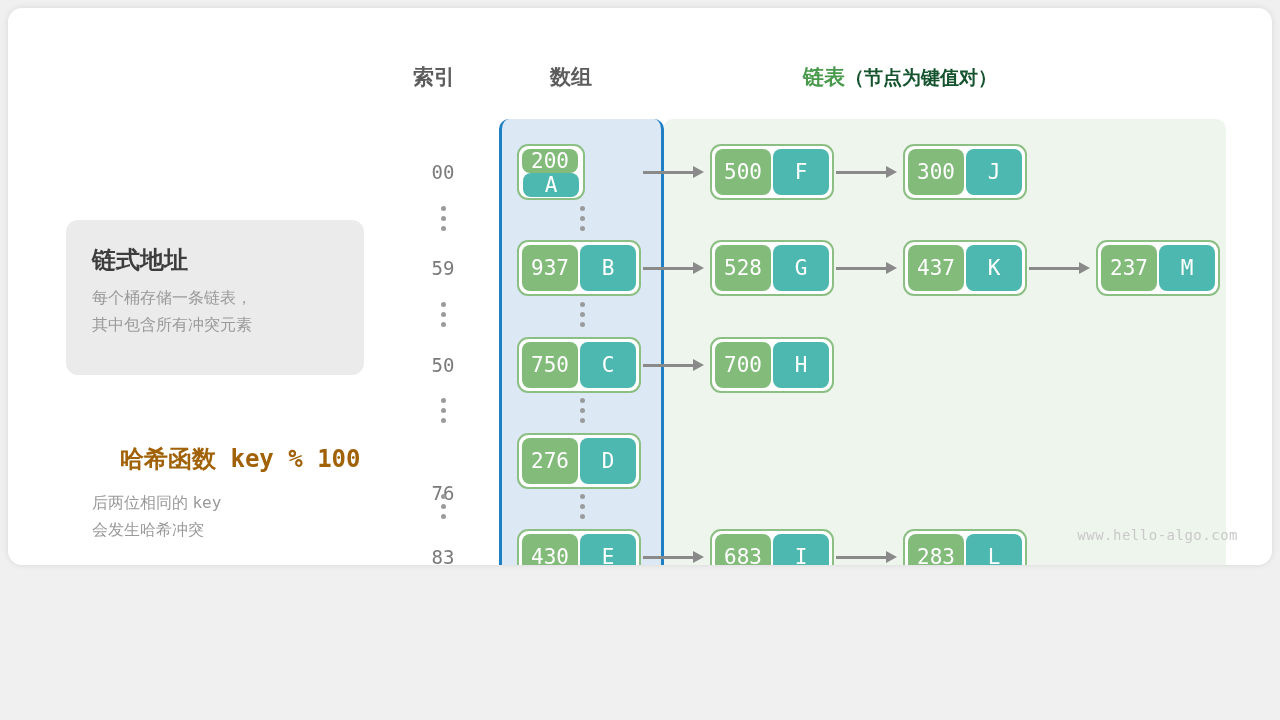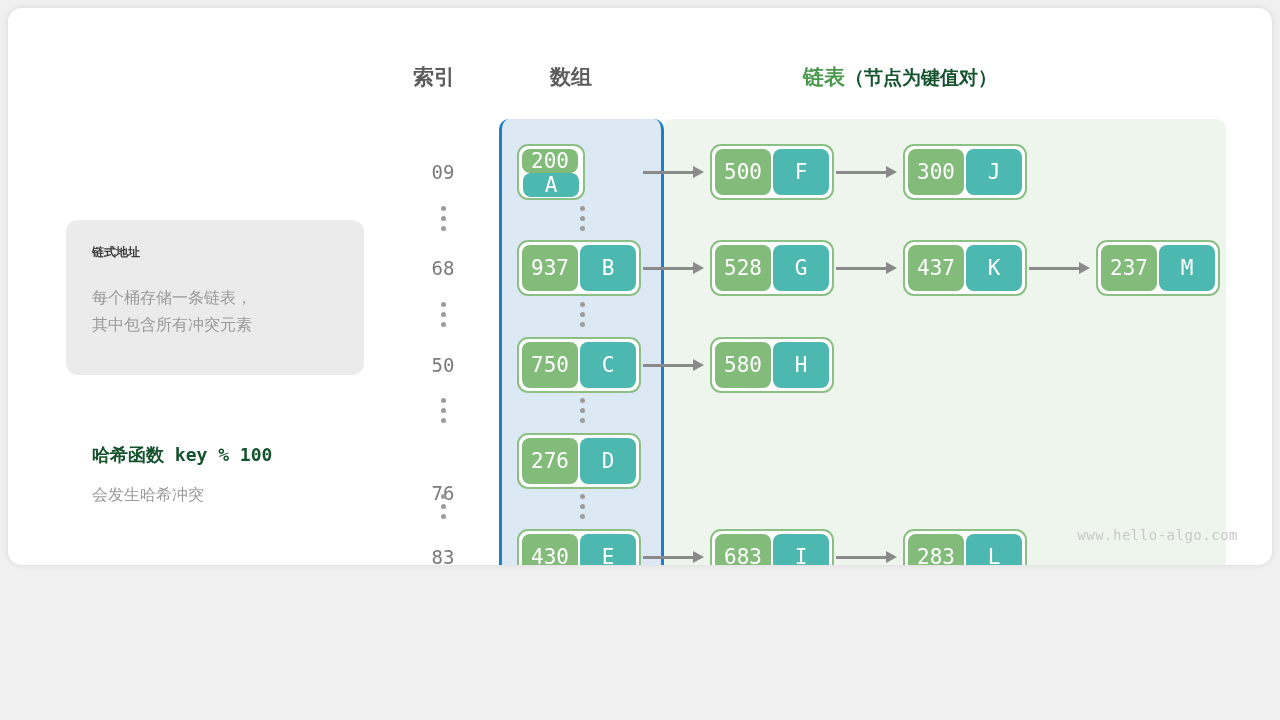--- a/index.html
+++ b/index.html
@@ -26,30 +26,30 @@
   .hdr-list .accent{color:#4a9a4e;}
   .hdr-list .sub{color:#14532d;font-weight:bold;font-size:19px;}
 
   
   .info-card{
     position:absolute;left:58px;top:212px;width:298px;height:155px;
     background:#ebebeb;border-radius:12px;
   }
   .info-card .title{
     position:absolute;left:26px;top:24px;
-    font-size:12px;font-weight:bold;color:#3d3d3d;
+    font-size:24px;font-weight:bold;color:#3d3d3d;
   }
   .info-card .body{
     position:absolute;left:26px;top:64px;
     font-size:16px;color:#9a9a9a;line-height:27px;
   }
 
   .hash-block{position:absolute;left:84px;top:435px;width:300px;}
   .hash-block .h-title{
-    font-size:18px;font-weight:bold;color:#14532d;white-space:nowrap;
+    font-size:24px;font-weight:bold;color:#a16207;white-space:nowrap;margin-left:28px;
   }
   .hash-block .h-title .mono{
     font-family:"DejaVu Sans Mono","Liberation Mono",monospace;
     font-weight:bold;
   }
   .hash-block .h-body{
     margin-top:14px;font-size:16px;color:#9a9a9a;line-height:27px;
   }
   .hash-block .h-body .mono{
     font-family:"DejaVu Sans Mono","Liberation Mono",monospace;
@@ -128,29 +128,30 @@
     <div class="title">链式地址</div>
     <div class="body">
       <div>每个桶存储一条链表，</div>
       <div>其中包含所有冲突元素</div>
     </div>
   </div>
 
   <div class="hash-block">
     <div class="h-title"><span>哈希函数</span><span class="mono">&nbsp;</span><span class="mono">key % 100</span></div>
     <div class="h-body">
+      <div><span>后两位相同的</span><span>&nbsp;</span><span class="mono">key</span></div>
       <div>会发生哈希冲突</div>
     </div>
   </div>
 
   <div class="list-panel"></div>
   <div class="array-panel"></div>
 
   <div id="layer">
-      <div class="idx" style="left: 400px; top: 153px;">09</div>
+      <div class="idx" style="left: 400px; top: 153px;">00</div>
       <div class="node" style="position: absolute; left: 509px; top: 136px; flex-direction: column;">
         <div class="key">200</div>
         <div class="val">A</div>
       </div>
       <div class="arrow" style="left: 635px; top: 159px; width: 61px;">
         <div class="shaft"></div>
         <div class="head"></div>
       </div>
       <div class="node" style="position: absolute; left: 702px; top: 136px;">
         <div class="key">500</div>
@@ -167,21 +168,21 @@
       <div class="dots" style="left: 429px; top: 198px;">
         <i></i>
         <i></i>
         <i></i>
       </div>
       <div class="dots" style="left: 568px; top: 198px;">
         <i></i>
         <i></i>
         <i></i>
       </div>
-      <div class="idx" style="left: 400px; top: 249px;">68</div>
+      <div class="idx" style="left: 400px; top: 249px;">59</div>
       <div class="node" style="position: absolute; left: 509px; top: 232px;">
         <div class="key">937</div>
         <div class="val">B</div>
       </div>
       <div class="arrow" style="left: 635px; top: 255px; width: 61px;">
         <div class="shaft"></div>
         <div class="head"></div>
       </div>
       <div class="node" style="position: absolute; left: 702px; top: 232px;">
         <div class="key">528</div>
@@ -216,21 +217,21 @@
       <div class="idx" style="left: 400px; top: 346px;">50</div>
       <div class="node" style="position: absolute; left: 509px; top: 329px;">
         <div class="key">750</div>
         <div class="val">C</div>
       </div>
       <div class="arrow" style="left: 635px; top: 352px; width: 61px;">
         <div class="shaft"></div>
         <div class="head"></div>
       </div>
       <div class="node" style="position: absolute; left: 702px; top: 329px;">
-        <div class="key">580</div>
+        <div class="key">700</div>
         <div class="val">H</div>
       </div>
       <div class="dots" style="left: 429px; top: 390px;">
         <i></i>
         <i></i>
         <i></i>
       </div>
       <div class="dots" style="left: 568px; top: 390px;">
         <i></i>
         <i></i>

